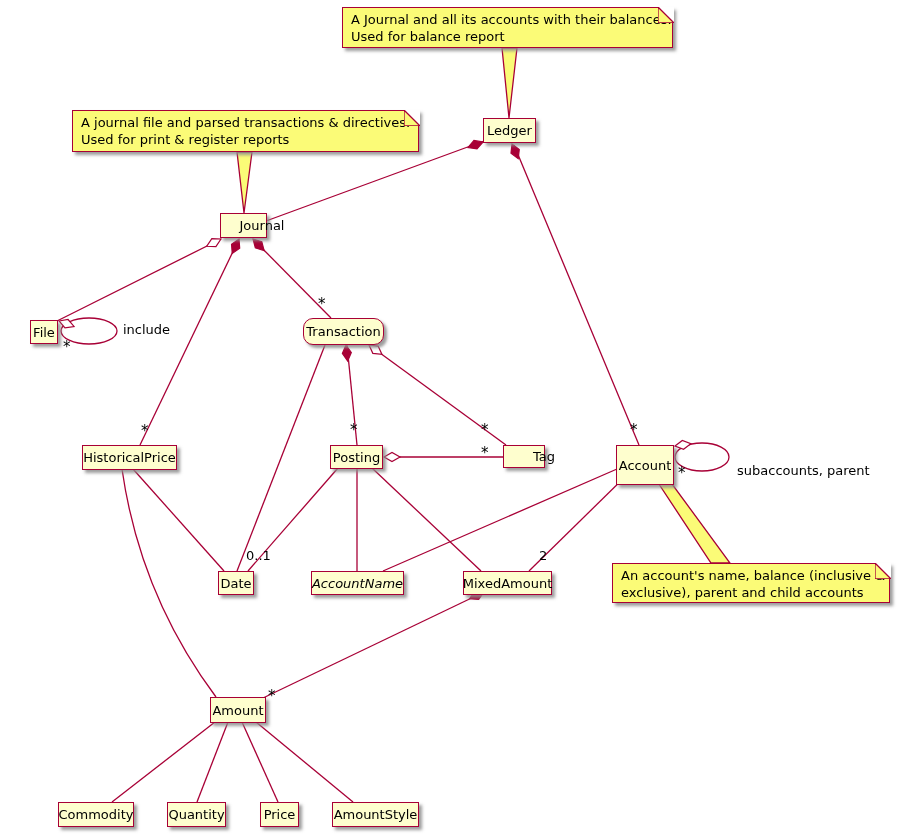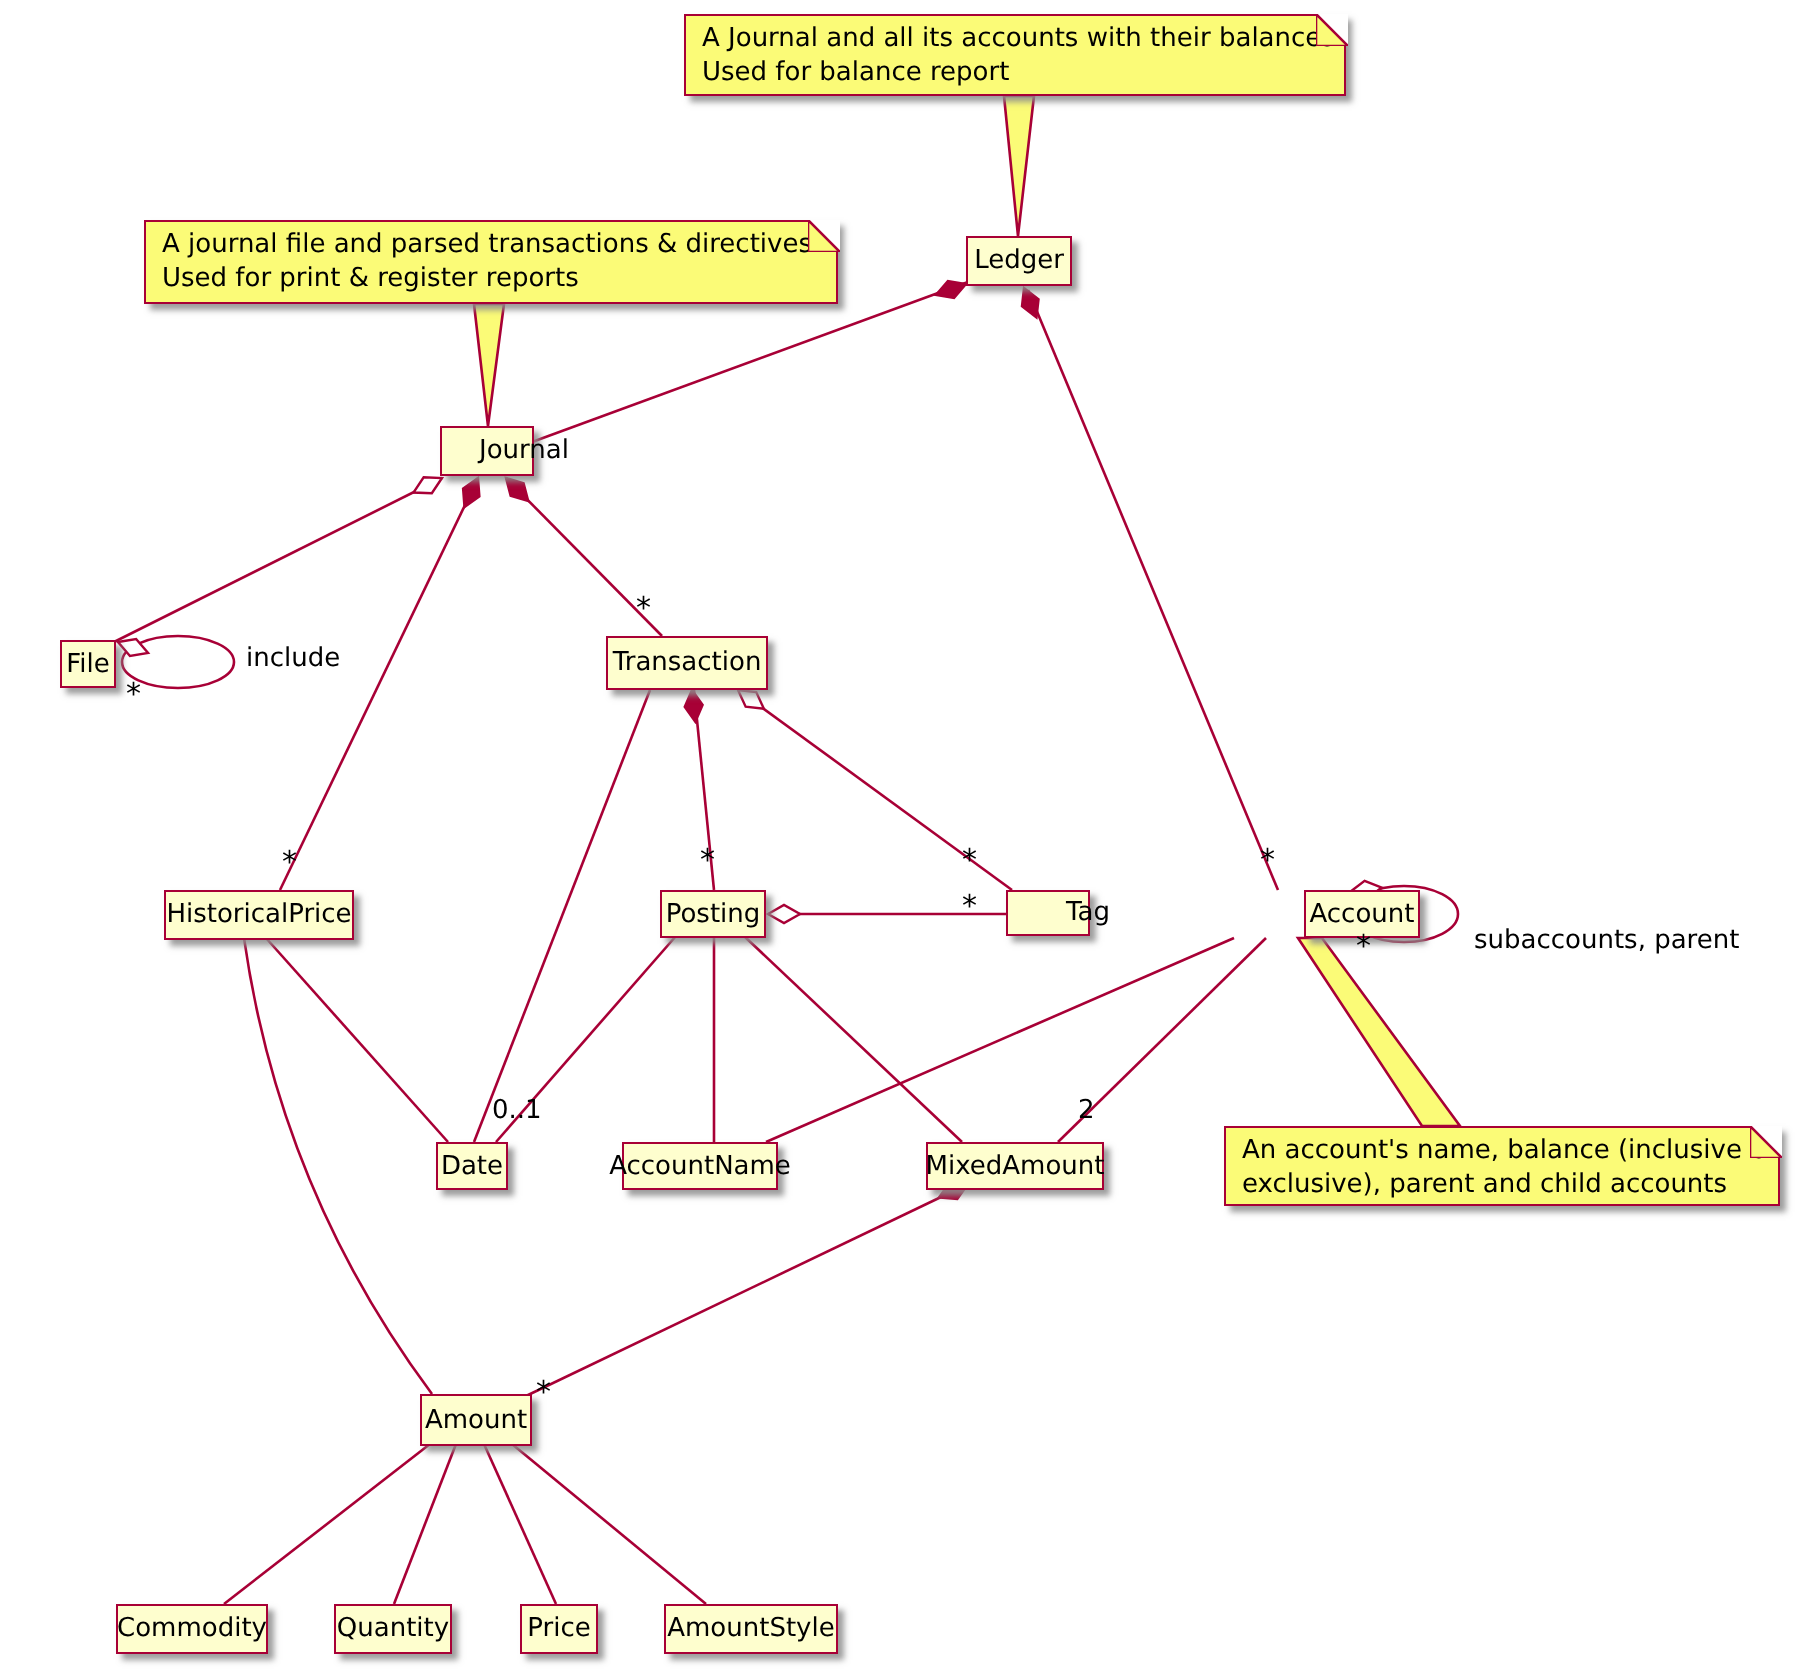--- a/index.html
+++ b/index.html
@@ -109,39 +109,39 @@
 
   <div class="class-box" style="left:483px;top:118px;width:53px;height:25px;">
     <span>Ledger</span>
     </div>
   <div class="class-box" style="left:220px;top:213px;width:47px;height:25px;padding-left:37px;">
     <span>Journal</span>
     </div>
   <div class="class-box" style="left:30px;top:320px;width:28px;height:24px;">
     <span>File</span>
     </div>
-  <div class="class-box" style="left:303px;top:318px;width:81px;height:27px;">
+  <div class="class-box" style="left:303px;top:318px;width:81px;height:27px;border-radius:10px;">
     <span>Transaction</span>
     </div>
   <div class="class-box" style="left:82px;top:445px;width:95px;height:25px;">
     <span>HistoricalPrice</span>
     </div>
   <div class="class-box" style="left:330px;top:445px;width:53px;height:24px;">
     <span>Posting</span>
     </div>
   <div class="class-box" style="left:503px;top:445px;width:29px;height:23px;padding-left:40px;">
     <span>Tag</span>
     </div>
-  <div class="class-box" style="left:616px;top:445px;width:58px;height:24px;margin-left:36px;">
+  <div class="class-box" style="left:616px;top:445px;width:58px;height:40px;">
     <span>Account</span>
     </div>
   <div class="class-box" style="left:218px;top:571px;width:36px;height:24px;">
     <span>Date</span>
     </div>
-  <div class="class-box" style="left:311px;top:571px;width:78px;height:24px;">
+  <div class="class-box" style="left:311px;top:571px;width:93px;height:24px;font-style:italic;">
     <span>AccountName</span>
     </div>
   <div class="class-box" style="left:463px;top:571px;width:89px;height:24px;">
     <span>MixedAmount</span>
     </div>
   <div class="class-box" style="left:210px;top:697px;width:56px;height:26px;">
     <span>Amount</span>
     </div>
   <div class="class-box" style="left:58px;top:802px;width:76px;height:25px;">
     <span>Commodity</span>

